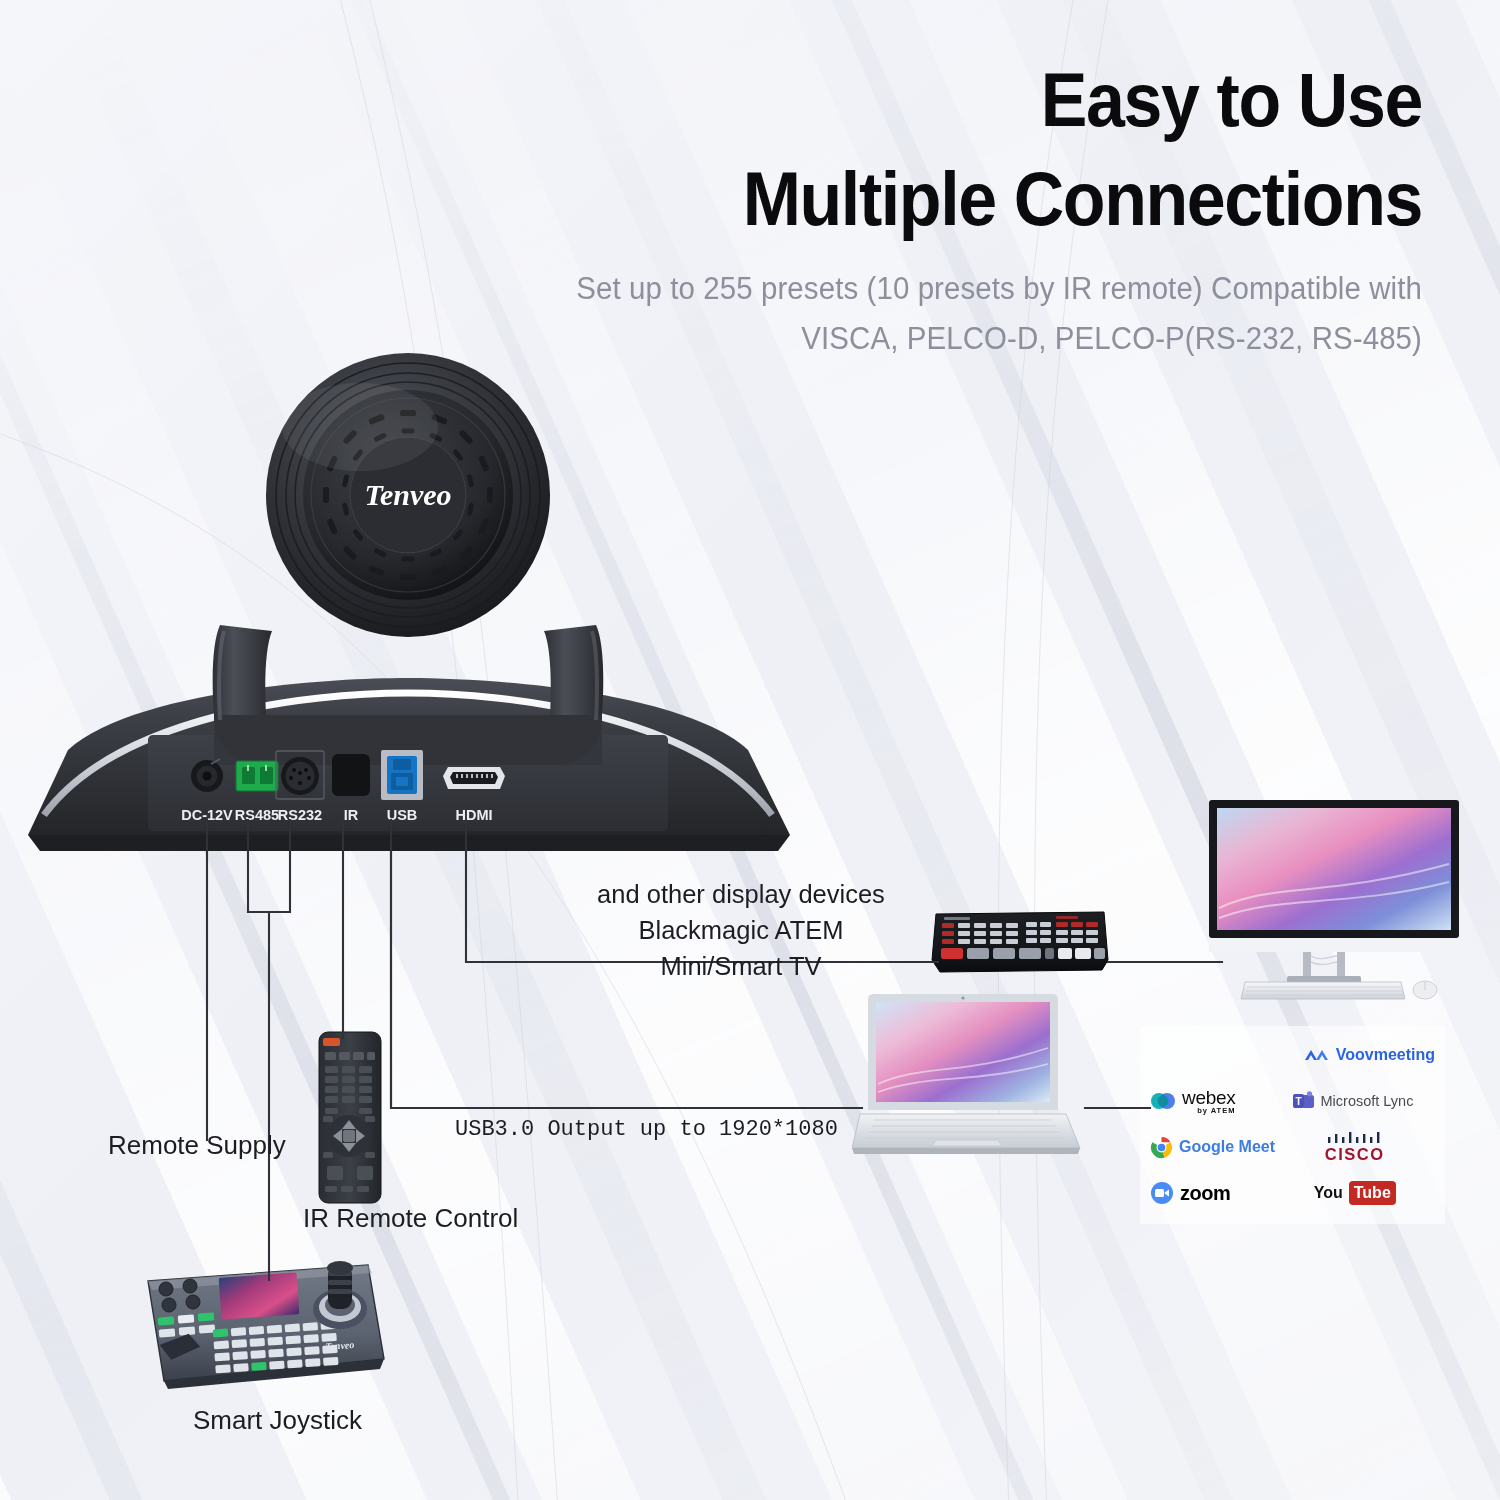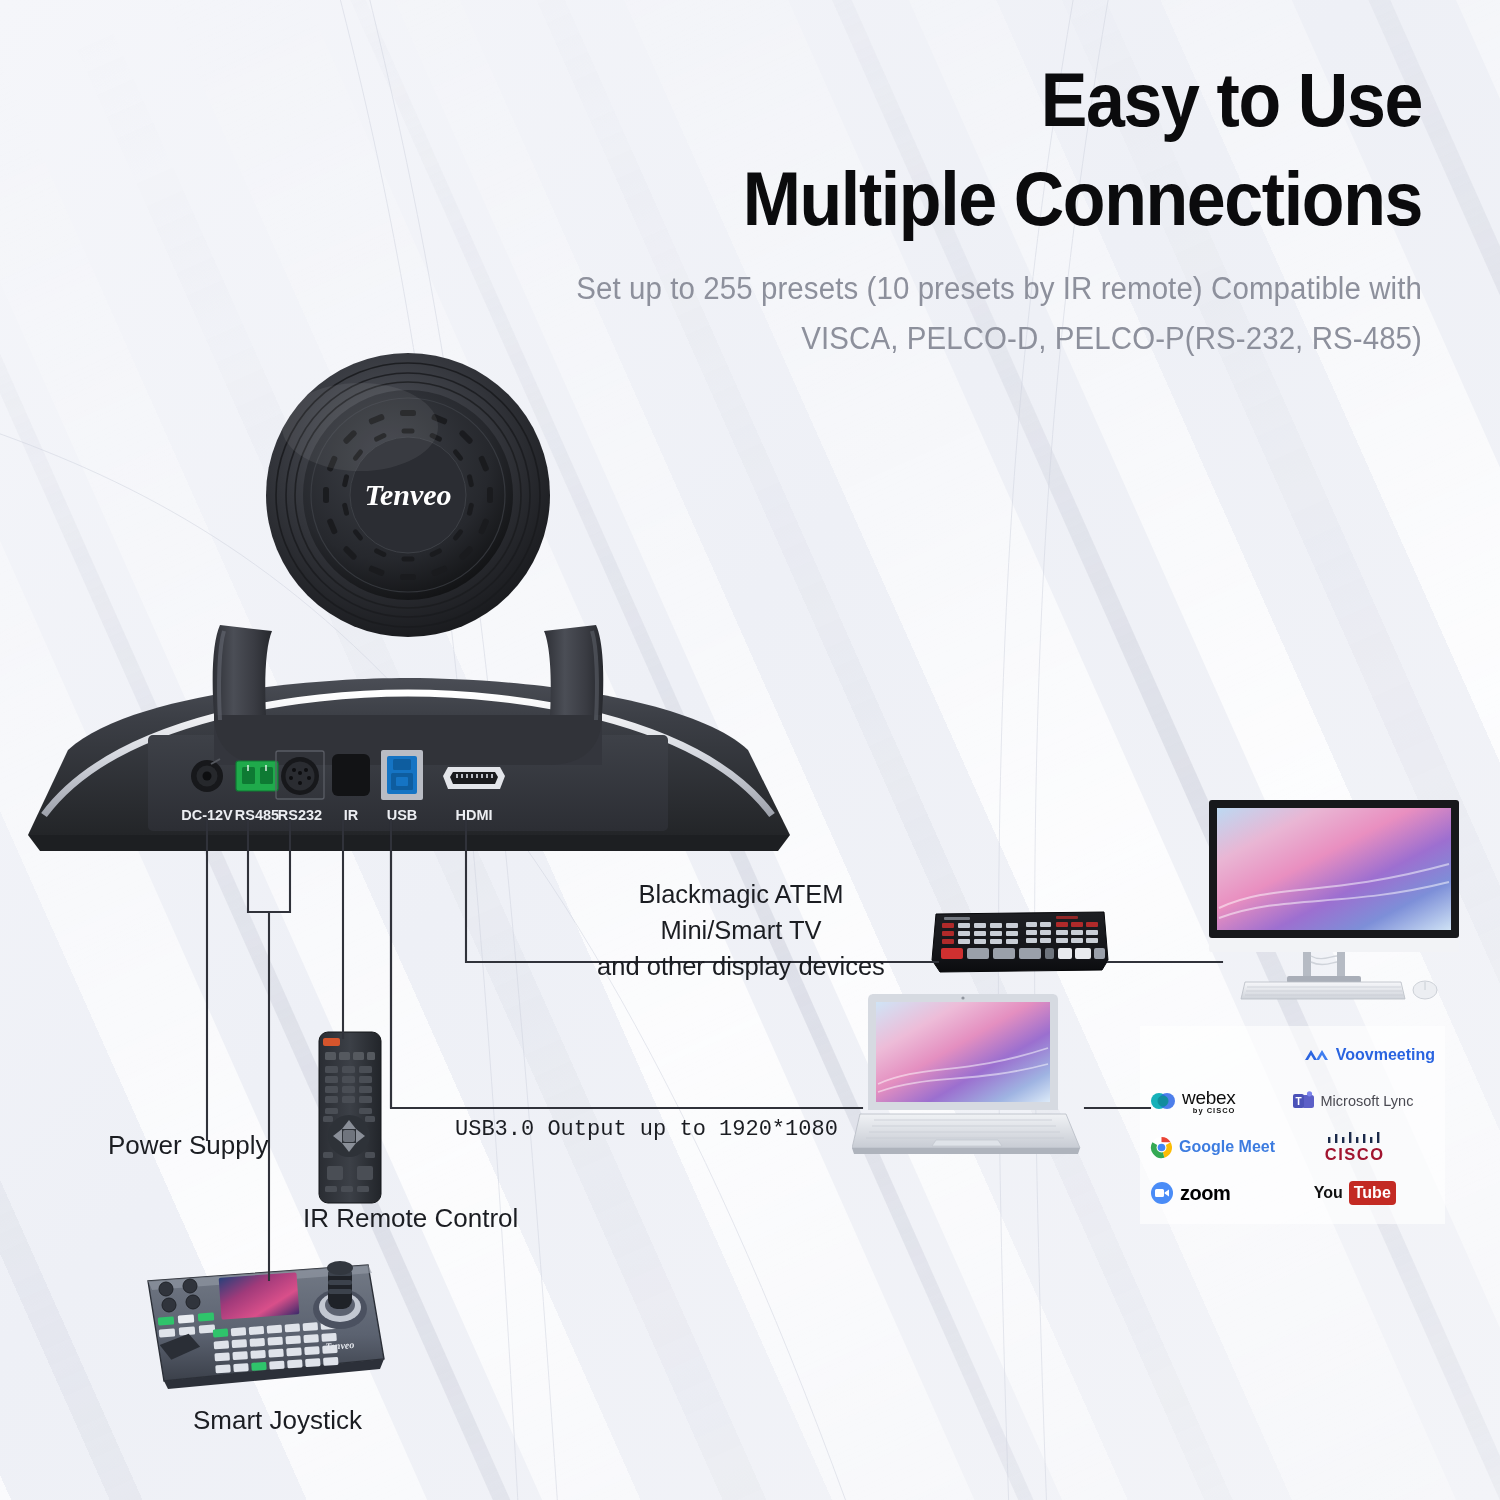--- a/index.html
+++ b/index.html
@@ -164,25 +164,25 @@
 
     <path d="M 1085 1108 L 1150 1108"></path>
   </g>
 
   <g stroke="#30323a" stroke-width="2.1" fill="none">
     <path d="M 391 820 L 391 1108"></path>
   </g>
 </svg>
 
 <div class="callout" id="callout-hdmi">
+  <div>and other display devices</div>
   <div>Blackmagic ATEM Mini/Smart TV</div>
-  <div>and other display devices</div>
 </div>
 <div class="callout" id="callout-usb">USB3.0 Output up to 1920*1080</div>
-<div class="callout" id="label-power">Power Supply</div>
+<div class="callout" id="label-power">Remote Supply</div>
 <div class="callout" id="label-ir">IR Remote Control</div>
 <div class="callout" id="label-joy">Smart Joystick</div>
 
 <div class="dev" id="camera">
 <svg viewBox="0 0 800 560" width="800" height="560">
   <defs>
     <linearGradient id="armG" x1="0" y1="0" x2="1" y2="0">
       <stop offset="0%" stop-color="#2e3036"></stop>
       <stop offset="35%" stop-color="#4b4e56"></stop>
       <stop offset="70%" stop-color="#3a3c43"></stop>
@@ -666,21 +666,21 @@
     </div>
 
     <div class="logo-cell">
       <svg width="26" height="22" viewBox="0 0 26 22">
         <circle cx="9" cy="11" r="8" fill="#16b1b9"></circle>
         <circle cx="17" cy="11" r="8" fill="#2e67e8" opacity="0.85"></circle>
         <circle cx="13" cy="11" r="5.5" fill="#0e8f97" opacity="0.9"></circle>
       </svg>
       <span style="display:flex;flex-direction:column;line-height:1;">
         <span class="logo-txt lg-webex">webex</span>
-        <span class="lg-webex-sub" style="align-self:flex-end;">by CISCO</span>
+        <span class="lg-webex-sub" style="align-self:flex-end;">by ATEM</span>
       </span>
     </div>
     <div class="logo-cell r">
       <svg width="22" height="20" viewBox="0 0 22 20">
         <rect x="9" y="4" width="12" height="13" rx="2.5" fill="#5b5fc7"></rect>
         <circle cx="16.5" cy="2.8" r="2.6" fill="#7b83eb"></circle>
         <rect x="0" y="3" width="11" height="14" rx="2" fill="#4b52b8"></rect>
         <text x="5.5" y="14" text-anchor="middle" fill="#fff" font-family="Liberation Sans, sans-serif" font-size="10" font-weight="bold">T</text>
       </svg>
       <span class="logo-txt lg-lync">Microsoft Lync</span>

